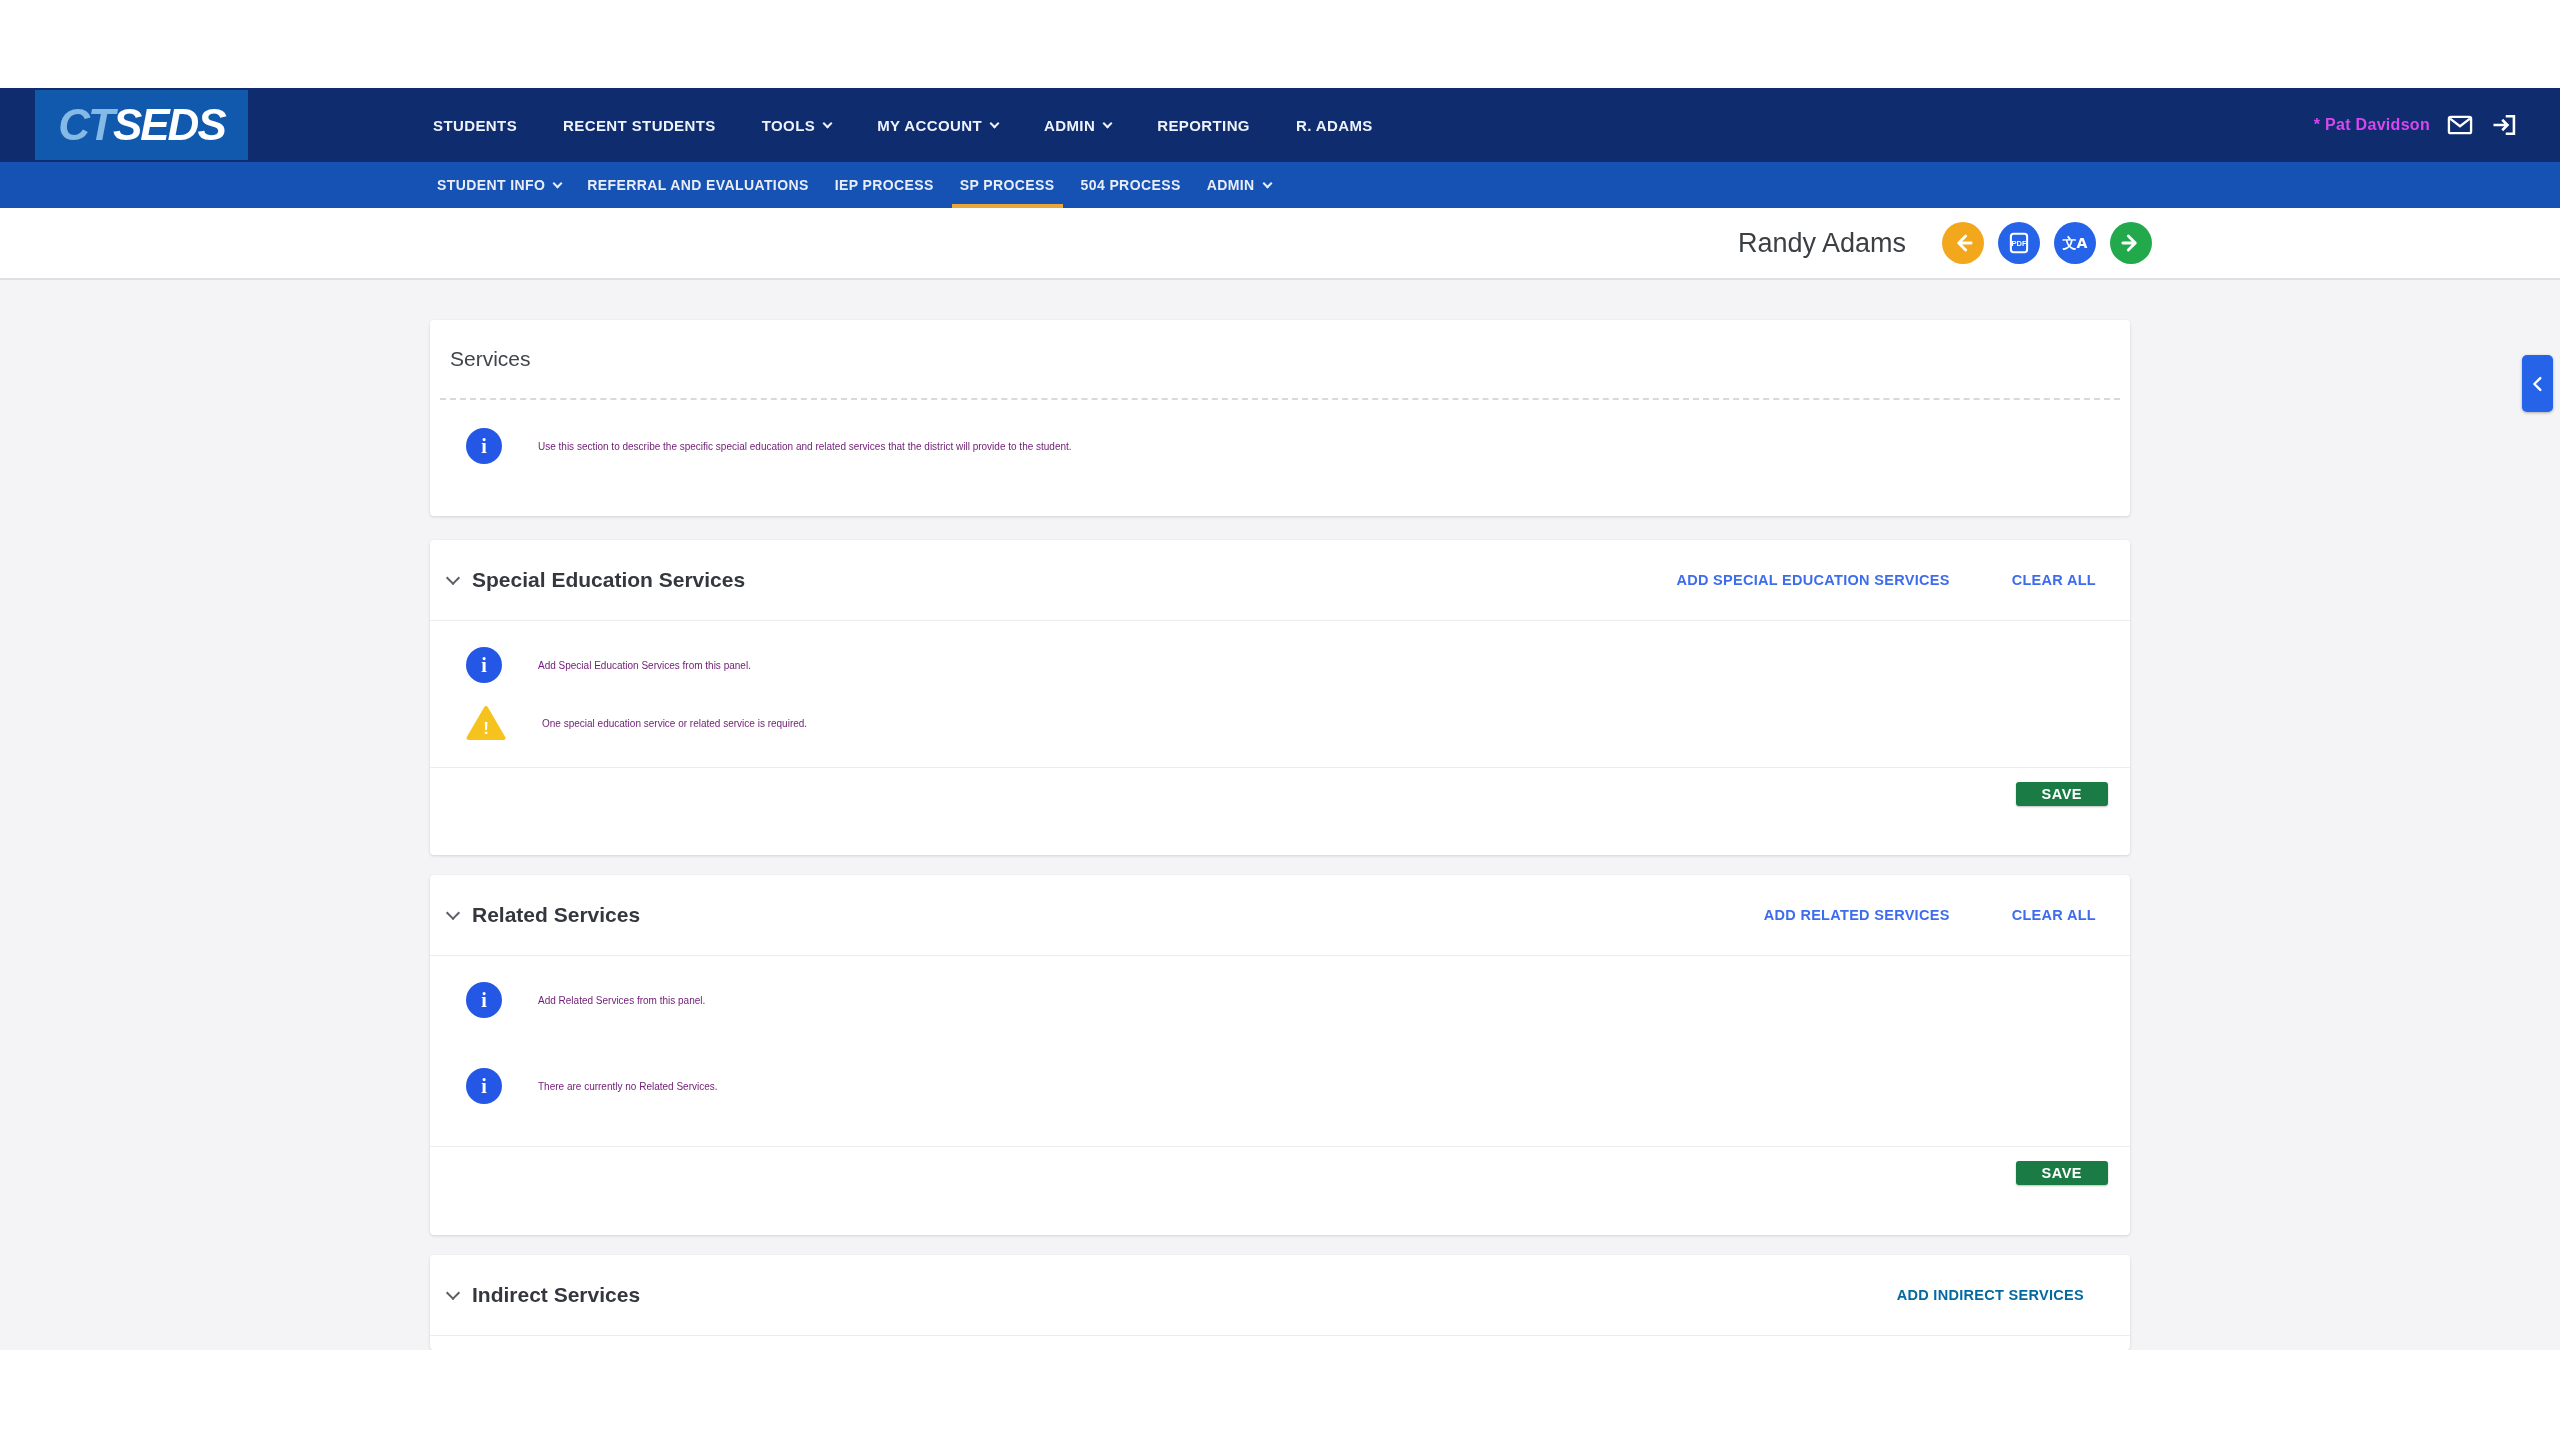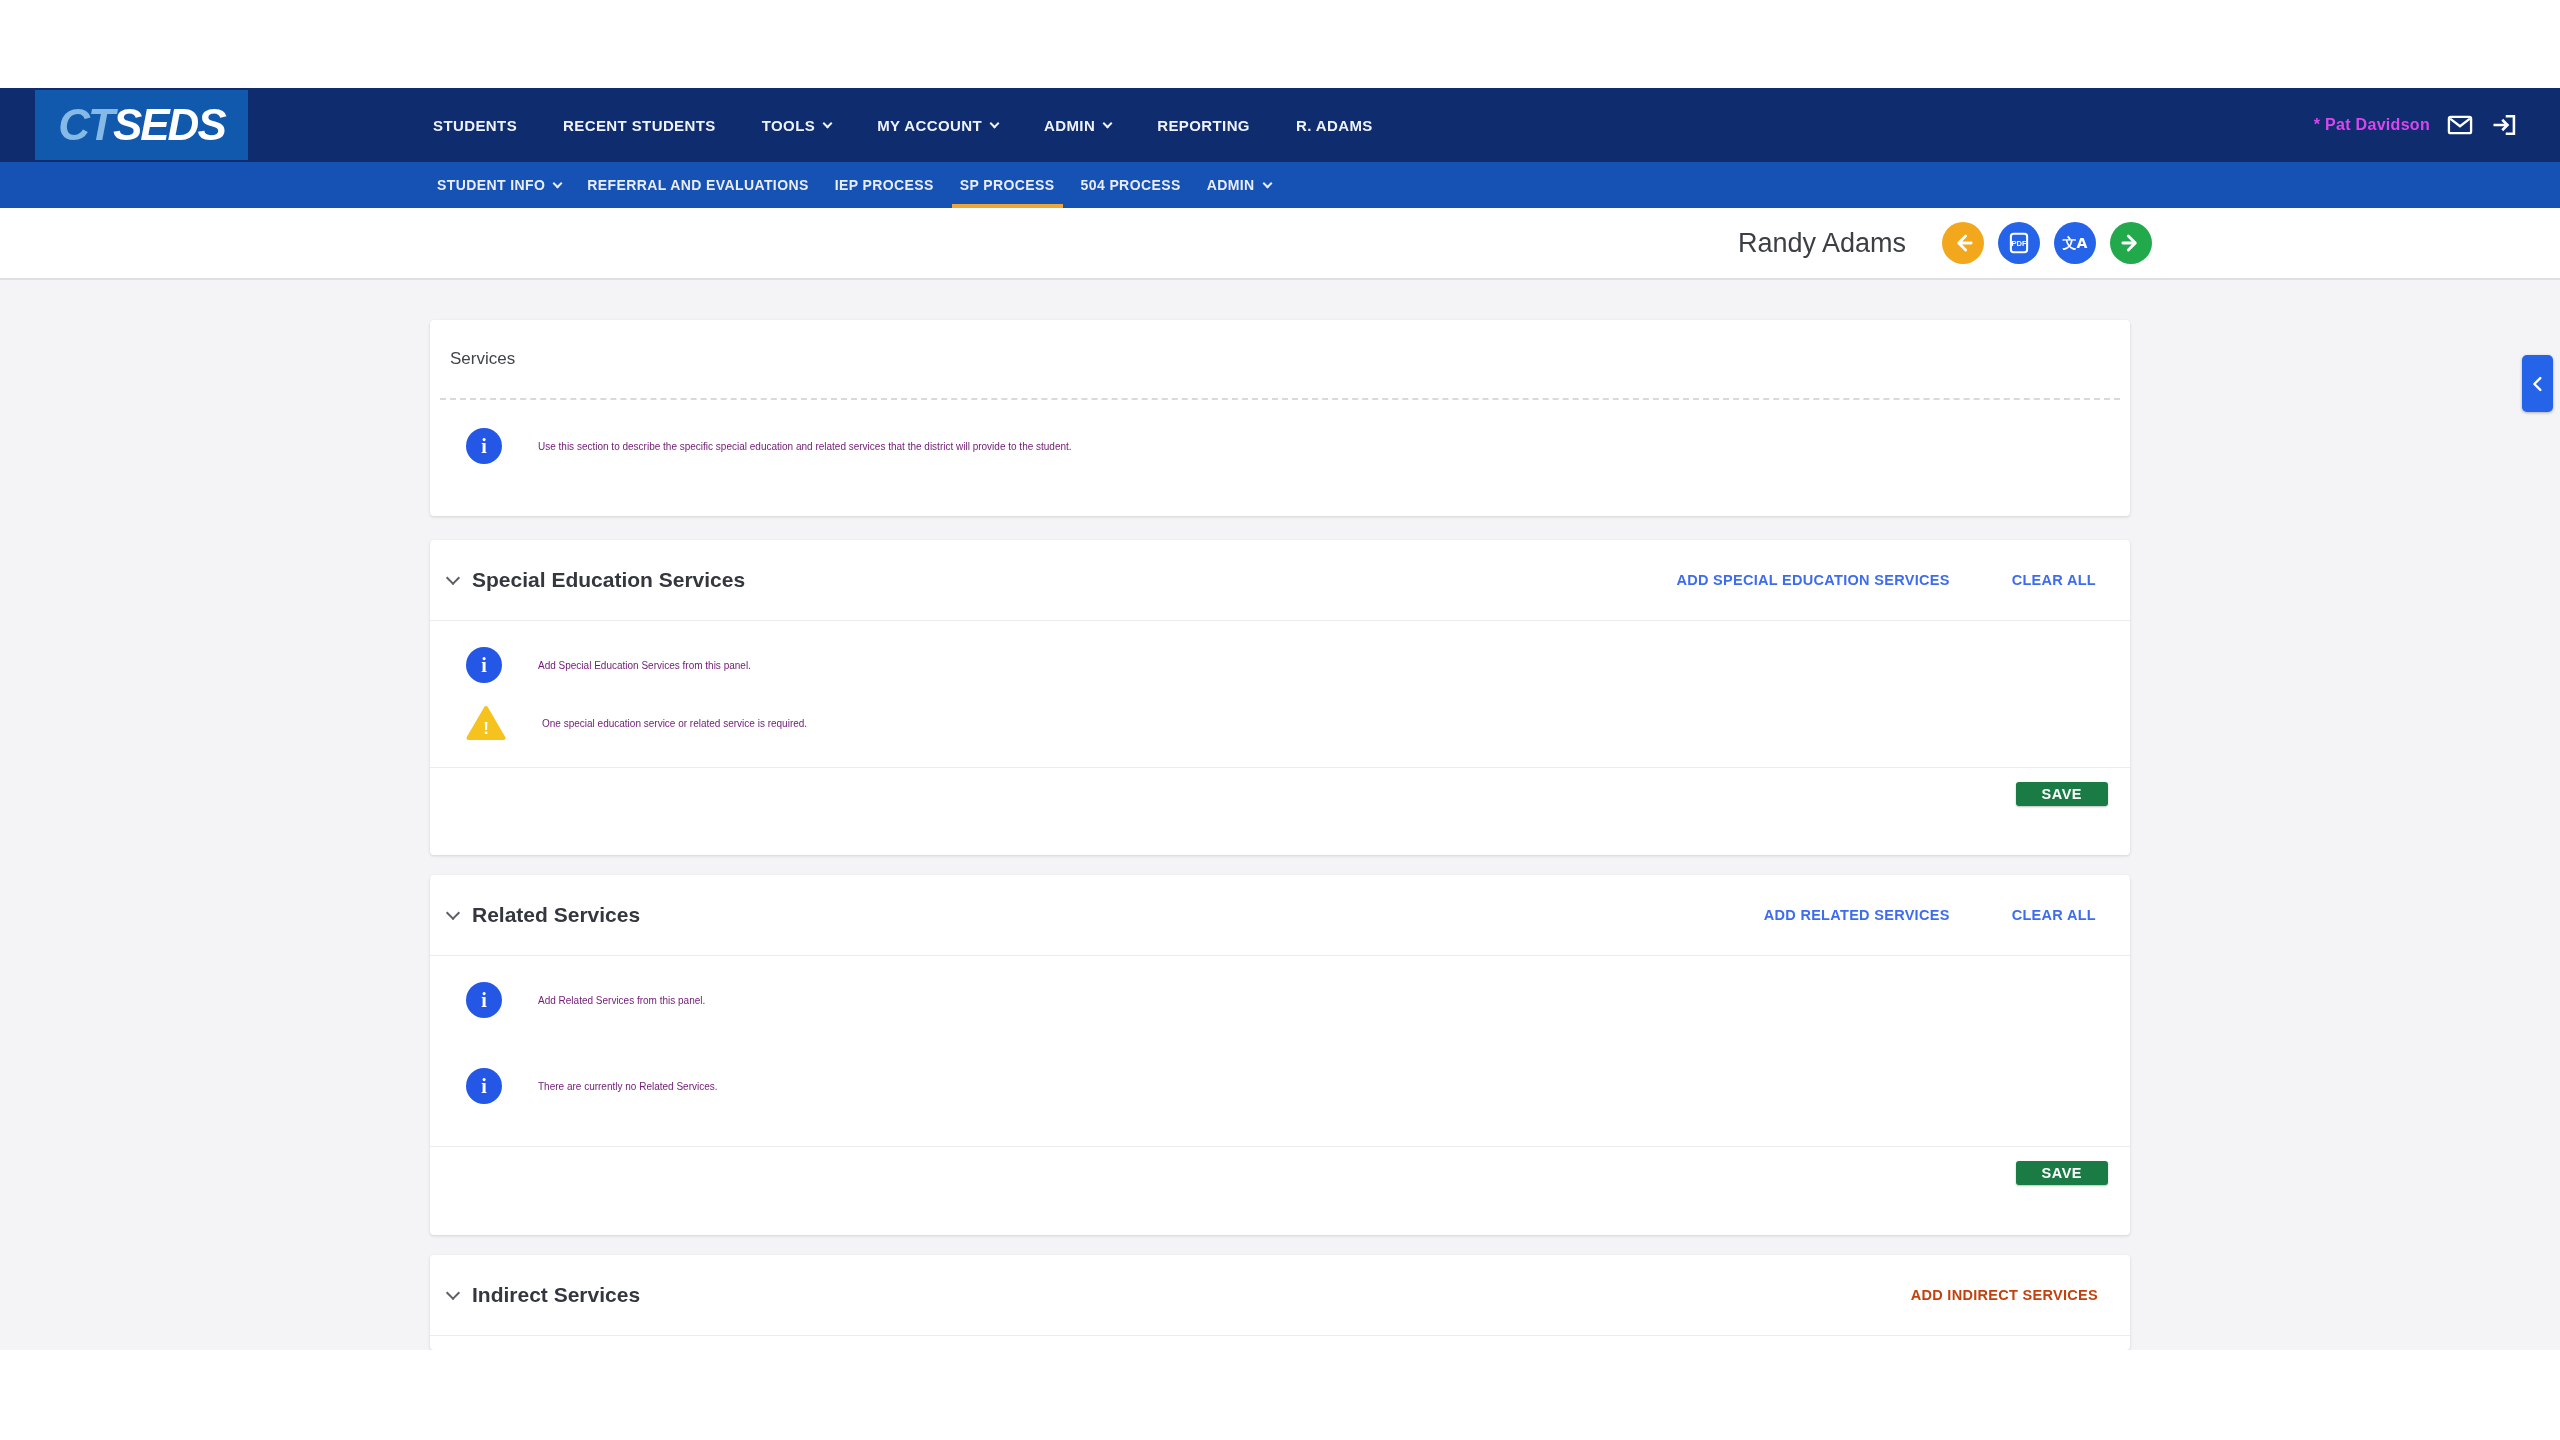--- a/index.html
+++ b/index.html
@@ -69,37 +69,37 @@
 
   
   .content {
     position:absolute; left:0; top:280px; width:2560px; height:1070px;
     background:#f4f4f6; overflow:hidden;
   }
   .panel {
     position:absolute; left:430px; width:1700px; background:#ffffff;
     border-radius:4px; box-shadow:0 1px 3px rgba(0,0,0,.14); overflow:hidden;
   }
-  .panel-title { font-size:17px; color:#40454c; font-weight:500; padding:26px 0 0 20px; line-height:26px; }
+  .panel-title { font-size:21px; color:#40454c; font-weight:500; padding:26px 0 0 20px; line-height:26px; }
   .divider { border-top:1px solid #ececee; margin:0; }
   .divider.dashed { border-top:2px dashed #d9d9dc; margin:26px 10px 0 10px; }
   .sec-header { height:80px; display:flex; align-items:center; padding:0 26px 0 18px; }
   .caret-lg {
     display:inline-block; width:10px; height:10px; margin:0 14px 5px 0;
     border-right:2.5px solid #5c6066; border-bottom:2.5px solid #5c6066; transform:rotate(45deg);
     cursor:pointer; flex:0 0 auto;
   }
   .sec-title { font-size:21px; color:#34383e; font-weight:600; }
   .sec-spacer { flex:1; }
   .sec-link {
     font-size:14.5px; font-weight:700; color:#3e6cee; letter-spacing:.3px;
     cursor:pointer; text-decoration:none; white-space:nowrap;
   }
   .sec-link.secondary { margin-left:62px; margin-right:8px; }
-  .sec-link.disabled { color:#c2410c; margin-right:6px; }
+  .sec-link.disabled { color:#0369a1; margin-right:20px; }
   .msg-row { display:flex; align-items:center; padding-left:36px; }
   .msg-text { font-size:10px; color:#701a75; margin-left:36px; }
   .info-icon {
     width:36px; height:36px; border-radius:50%; background:#2457e6; color:#ffffff;
     display:flex; align-items:center; justify-content:center;
     font-size:20px; font-weight:700; font-family:"Liberation Serif", serif; flex:0 0 auto;
   }
   .warn-icon { width:40px; height:36px; flex:0 0 auto; display:flex; align-items:center; justify-content:center; }
   .save-row { display:flex; justify-content:flex-end; padding:14px 22px 0 0; }
   .save-btn {

